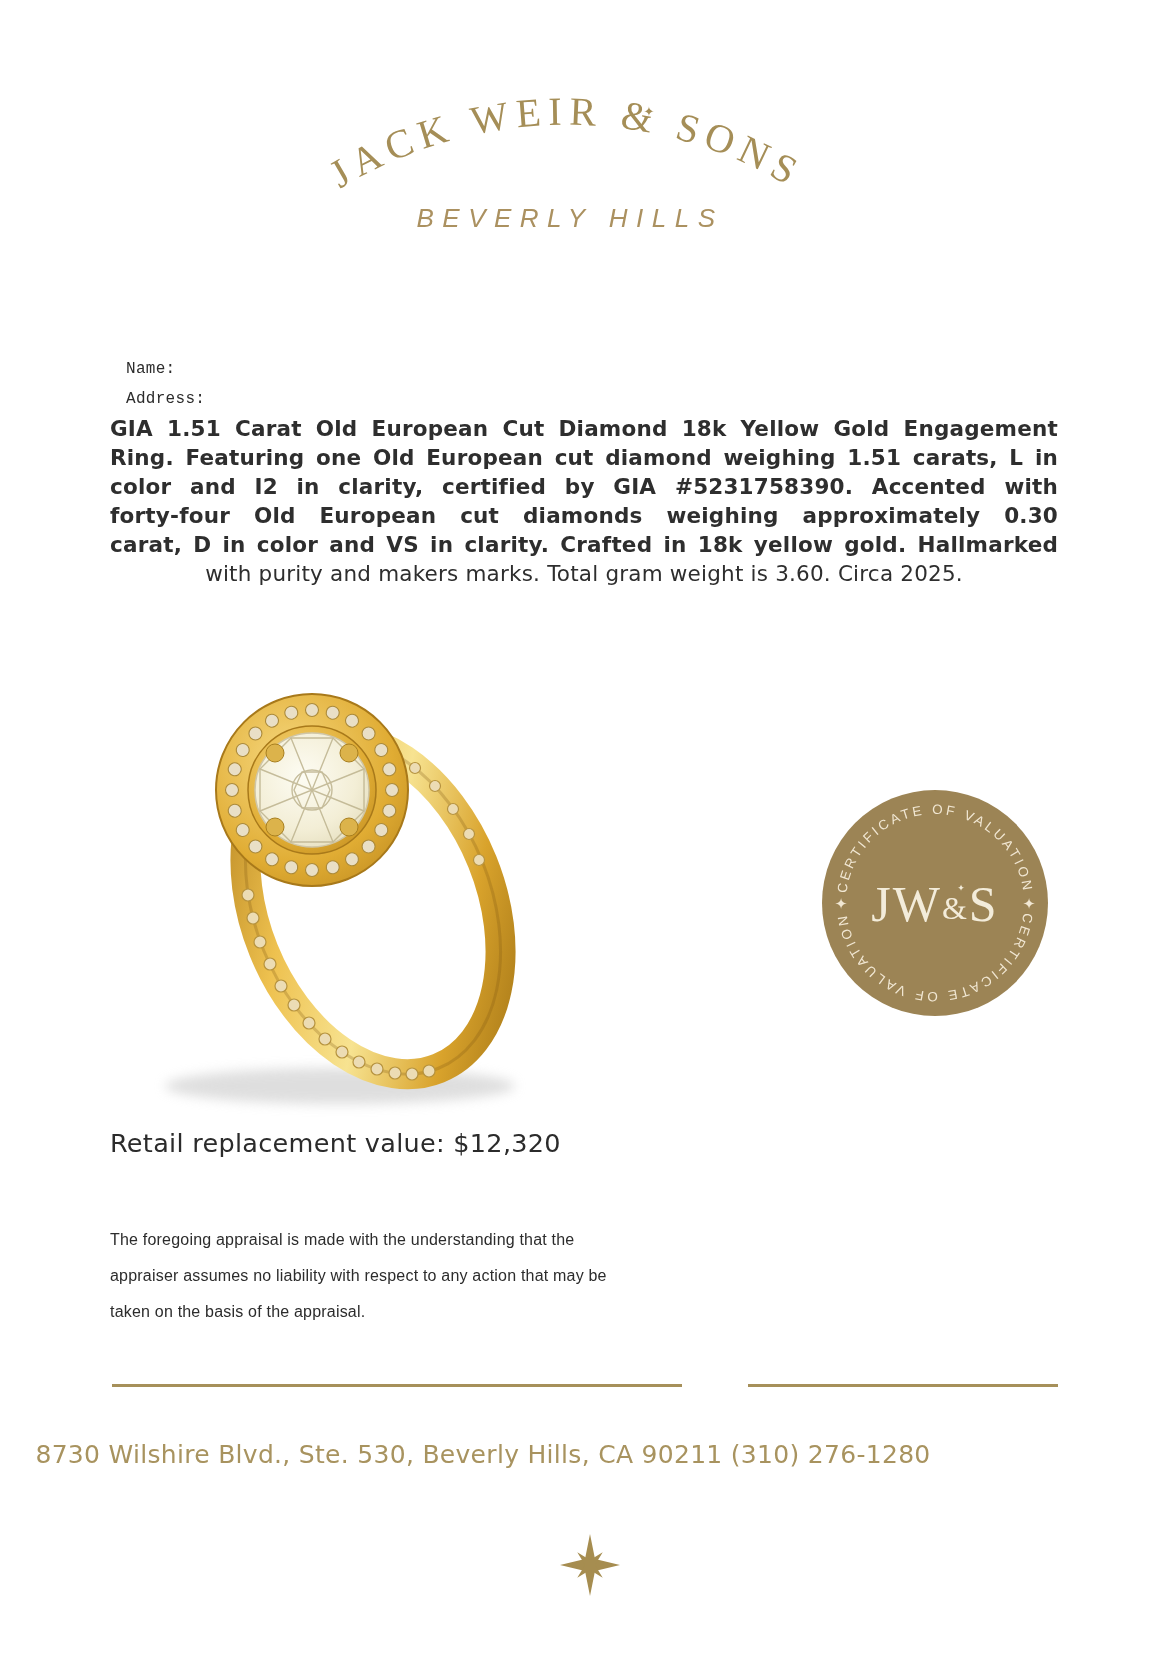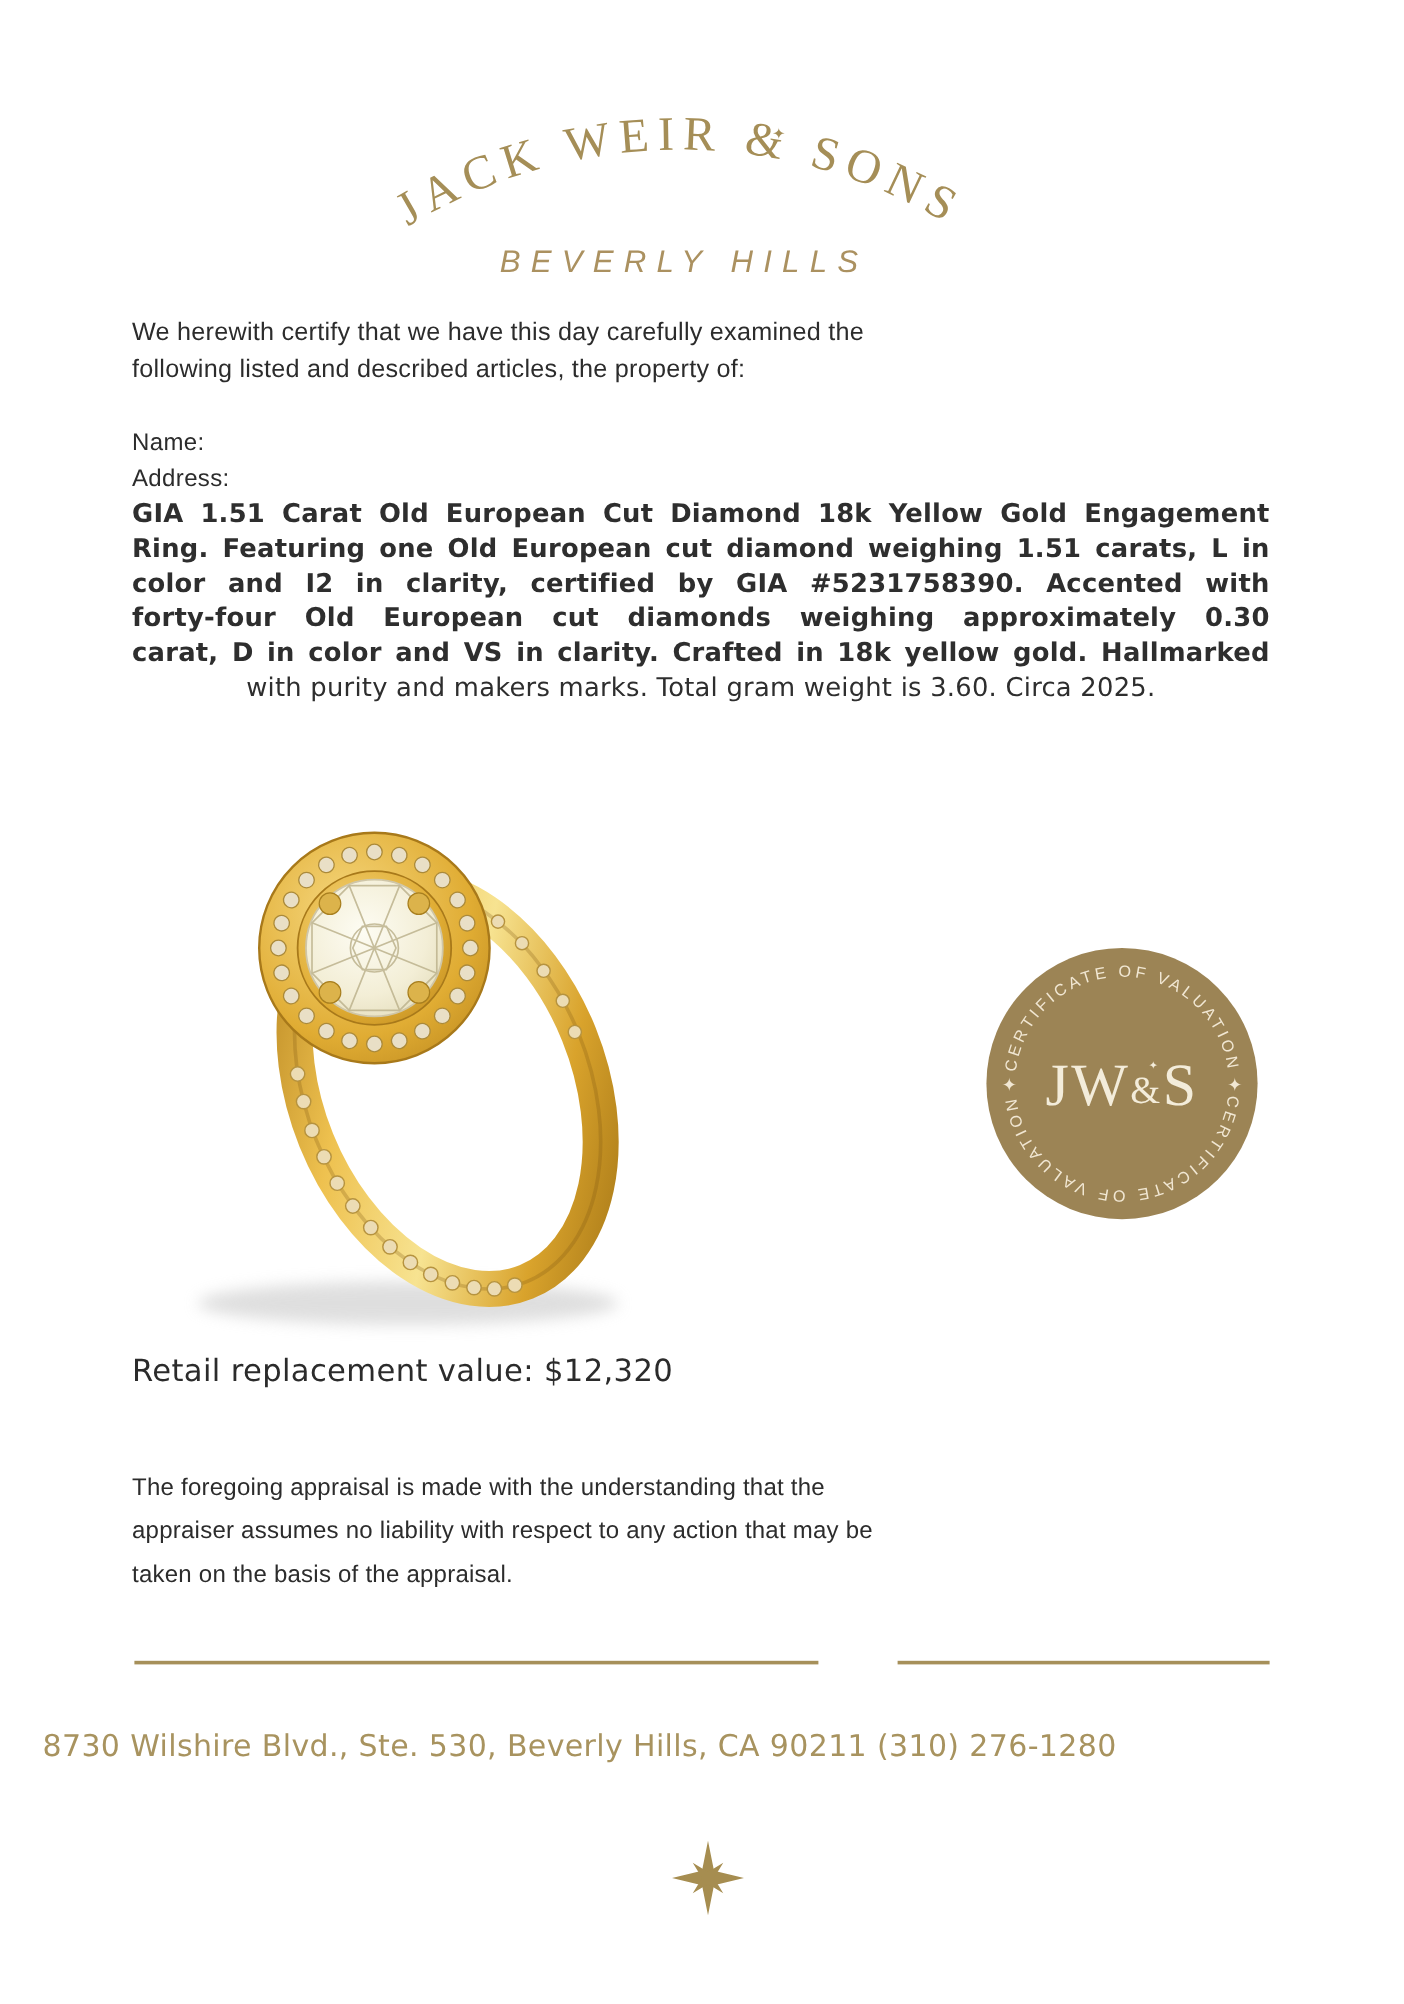--- a/index.html
+++ b/index.html
@@ -12,32 +12,32 @@
 
   
   .logo-city{
     position:absolute;left:283px;top:203px;width:574px;
     text-align:center;font-size:26px;letter-spacing:8.5px;
     color:#ab9160;font-family:"Liberation Sans",sans-serif;font-weight:400;font-style:italic;
   }
 
   
   .intro{position:absolute;left:110px;top:261px;font-size:21px;line-height:31px;color:#2c2c2c;letter-spacing:.2px;}
-  .owner{position:absolute;left:110px;top:354px;font-size:20px;line-height:30px;color:#2c2c2c;
-         font-family:Liberation Sans, sans-serif;letter-spacing:.3px;}
+  .owner{position:absolute;left:126px;top:354px;font-size:16px;line-height:30px;color:#2c2c2c;
+         font-family:Liberation Mono, monospace;letter-spacing:.3px;}
   .desc{position:absolute;left:110px;top:414px;width:948px;
         font-family:"DejaVu Sans","Liberation Sans",sans-serif;
         font-size:21.5px;color:#2e2e2e;letter-spacing:.2px;}
   .desc .jline{height:29px;line-height:29px;text-align:justify;text-align-last:justify;white-space:nowrap;font-weight:bold;}
   .desc .jlast{height:29px;line-height:29px;text-align:center;}
 
   .retail{position:absolute;left:110px;top:1128px;font-size:25.5px;color:#2b2b2b;
           font-family:"DejaVu Sans","Liberation Sans",sans-serif;letter-spacing:.3px;}
 
-  .disclaimer{position:absolute;left:110px;top:1222px;font-size:20px;line-height:36px;color:#2c2c2c;letter-spacing:.2px;}
+  .disclaimer{position:absolute;left:110px;top:1222px;font-size:16px;line-height:36px;color:#2c2c2c;letter-spacing:.2px;}
 
   
   .sig-line{position:absolute;top:1384px;height:3px;background:#a6905a;}
   .sig-line.l1{left:112px;width:570px;}
   .sig-line.l2{left:748px;width:310px;}
 
   .footer-address{
     position:absolute;left:0;top:1440px;width:966px;text-align:center;
     font-family:"DejaVu Sans","Liberation Sans",sans-serif;
     font-size:25px;color:#a8935f;letter-spacing:.3px;
@@ -57,24 +57,20 @@
     <defs>
       <path id="logoArc" d="M 52 118 A 432 432 0 0 1 515 118" fill="none"></path>
     </defs>
     <text font-family="Liberation Serif, DejaVu Serif, serif" font-size="40" fill="#a58e57" letter-spacing="7">
       <textPath href="#logoArc" startOffset="50%" text-anchor="middle">JACK WEIR &amp; SONS</textPath>
     </text>
     <text x="366" y="42" font-size="13" fill="#a58e57" text-anchor="middle">✦</text>
   </svg>
   <div class="logo-city">BEVERLY HILLS</div>
 
-  <div class="intro">
-    <div>We herewith certify that we have this day carefully examined the</div>
-    <div>following listed and described articles, the property of:</div>
-  </div>
 
   <div class="owner">
     <div>Name:</div>
     <div>Address:</div>
   </div>
 
   <div class="desc">
     <div class="jline">GIA 1.51 Carat Old European Cut Diamond 18k Yellow Gold Engagement</div>
     <div class="jline">Ring. Featuring one Old European cut diamond weighing 1.51 carats, L in</div>
     <div class="jline">color and I2 in clarity, certified by GIA #5231758390. Accented with</div>

